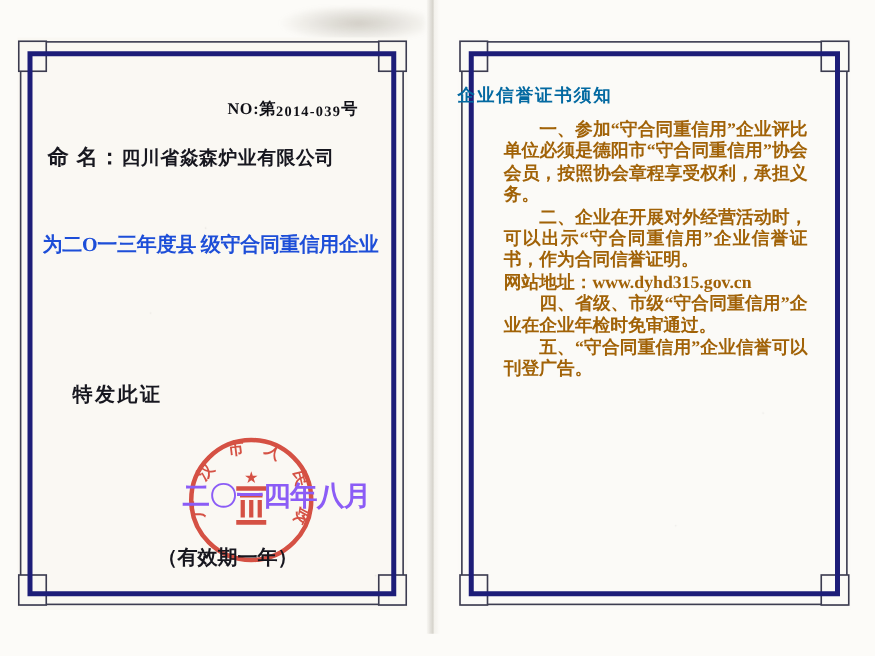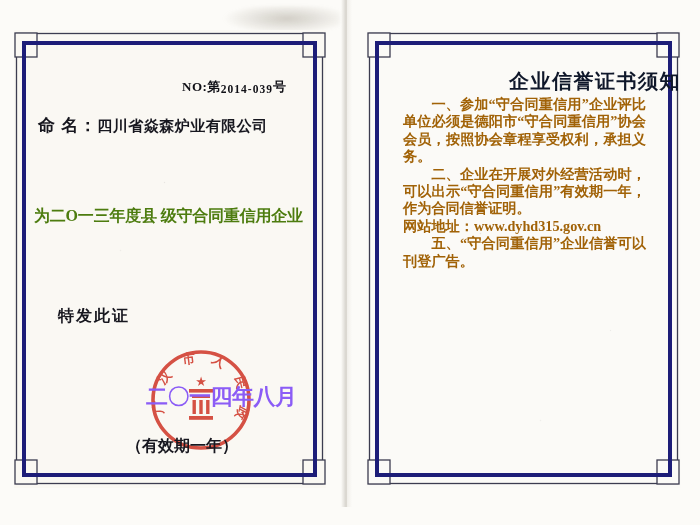--- a/index.html
+++ b/index.html
@@ -38,36 +38,36 @@
   .serial-line {
     position:absolute; left:168px; top:48px;
     font-weight:bold; font-size:13px; letter-spacing:0.5px; color:#101016;
     white-space:nowrap;
   }
   .serial-num { font-size:11.5px; position:relative; top:2px; letter-spacing:1px;margin-top:46px; }
   .name-line { position:absolute; left:24px; top:84px; white-space:nowrap; }
   .name-label { font-size:17px; font-weight:bold; letter-spacing:1px; }
   .company-name { font-size:15px; font-weight:bold; letter-spacing:0.5px; }
   .award-line {
-    position:absolute; left:20px; top:176px; width:284px;
+    position:absolute; left:20px; top:156px; width:284px;
     font-size:16px; font-weight:bold; white-space:nowrap; letter-spacing:-0.2px;
-    color:#4d7c0f;
+    color:#1d4ed8;
   }
   .issue-line { position:absolute; left:44px; top:276px; font-size:16px; font-weight:bold; letter-spacing:2px; }
   .seal-wrap { position:absolute; left:135px; top:318px; width:104px; height:104px; opacity:0.88; }
   .date-line {
     position:absolute; left:132px; top:352px; z-index:3;
     font-size:22px; font-weight:bold; letter-spacing:-0.5px; color:#8b5cf6; white-space:nowrap;
   }
   .validity-line { position:absolute; left:112px; top:406px; font-size:16px; font-weight:bold; white-space:nowrap; }
 
   
   .notice-title {
     position:absolute; left:0; top:38px; width:100%;
-    text-align:right; font-size:20px; font-weight:bold; letter-spacing:1.5px; color:#0f172a;
+    text-align:left; font-size:14px; font-weight:bold; letter-spacing:1.5px; color:#0369a1;
   }
   .notice-body {
     position:absolute; left:37px; top:66px; width:243px;
     font-size:14.2px; font-weight:bold; line-height:17.4px;
     text-align:justify; color:#a16207;
   }
   .notice-para { text-indent:0; }
   .notice-para.indented { text-indent:2em; }
 </style>
 </head>
@@ -134,18 +134,19 @@
       <rect x="2" y="430" width="22" height="24" fill="#fbfaf7" stroke="#3c3c50" stroke-width="1.3"></rect>
       <rect x="291" y="430" width="22" height="24" fill="#fbfaf7" stroke="#3c3c50" stroke-width="1.3"></rect>
     </g>
     <rect x="11" y="13" width="293" height="432" fill="none" stroke="#1d1d78" stroke-width="4"></rect>
   </svg>
 
   <div class="content">
     <div class="notice-title">企业信誉证书须知</div>
     <div class="notice-body">
         <p class="notice-para indented">一、参加“守合同重信用”企业评比单位必须是德阳市“守合同重信用”协会会员，按照协会章程享受权利，承担义务。</p>
-        <p class="notice-para indented">二、企业在开展对外经营活动时，可以出示“守合同重信用”有效期一年，作为合同信誉证明。</p>
+        <p class="notice-para indented">二、企业在开展对外经营活动时，可以出示“守合同重信用”企业信誉证书，作为合同信誉证明。</p>
         <p class="notice-para">网站地址：www.dyhd315.gov.cn</p>
+        <p class="notice-para indented">四、省级、市级“守合同重信用”企业在企业年检时免审通过。</p>
         <p class="notice-para indented">五、“守合同重信用”企业信誉可以刊登广告。</p>
       </div>
   </div>
 </div>
 
 </body></html>

